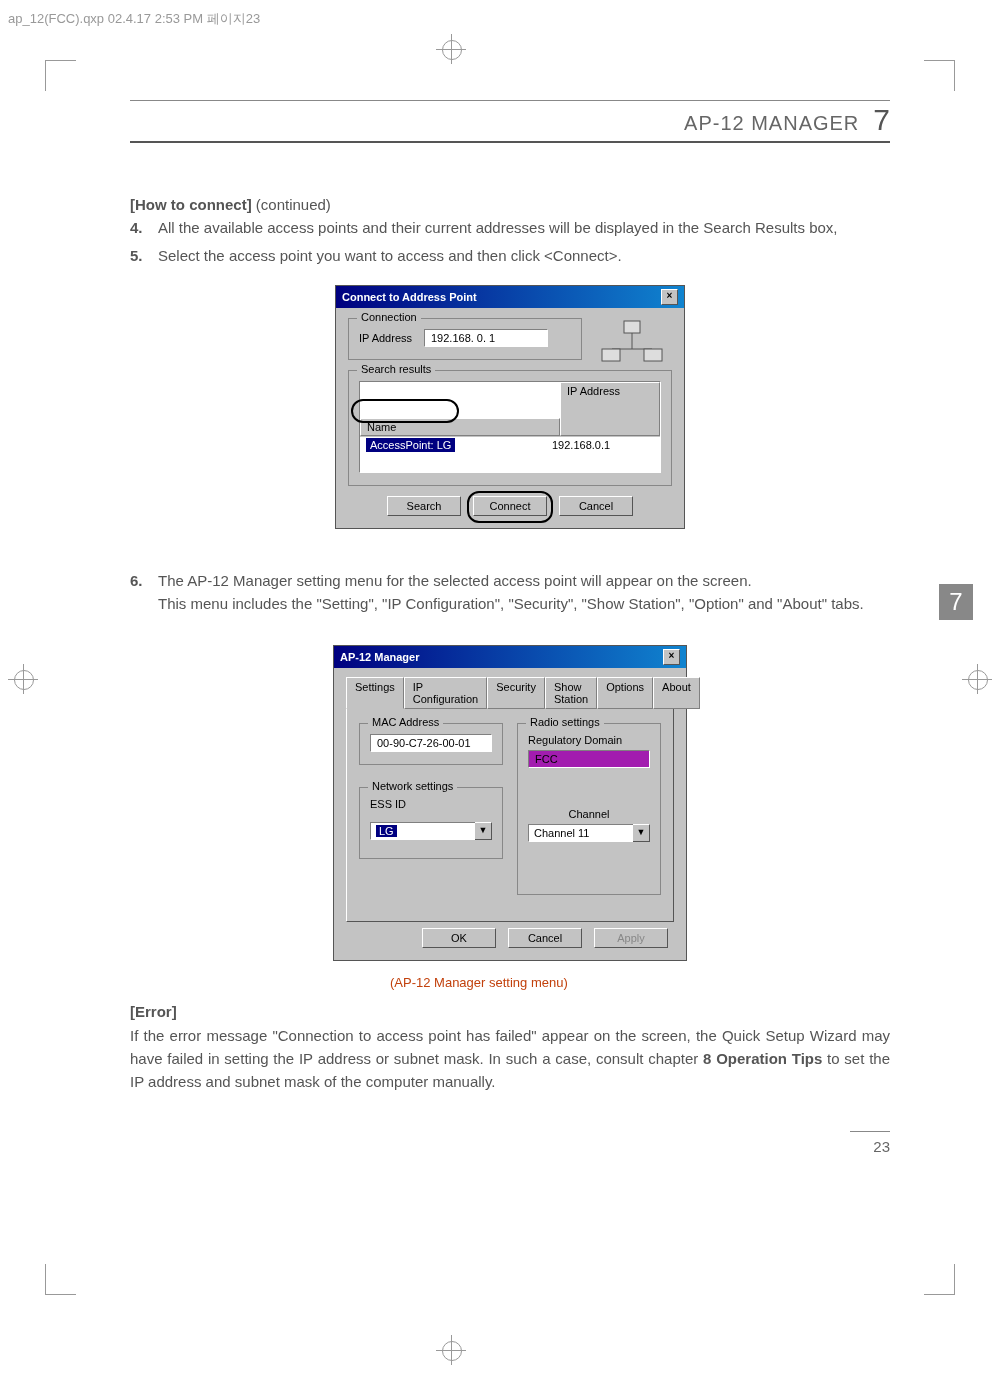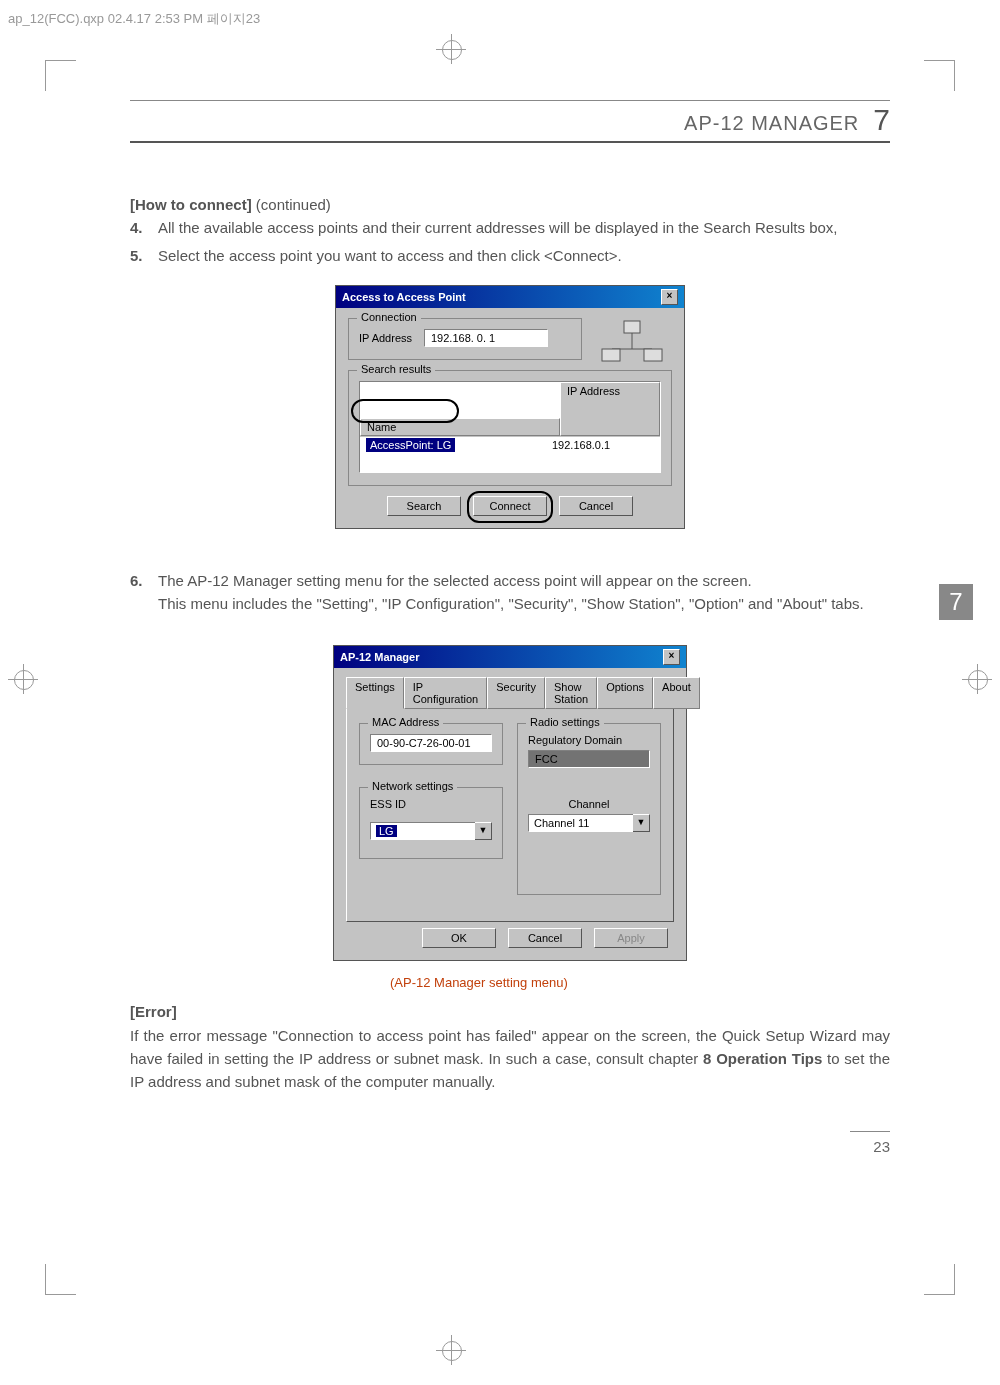--- a/index.html
+++ b/index.html
@@ -329,21 +329,21 @@
     </li>
     <li>
       <span class="num">5.</span>
       <span class="txt">Select the access point you want to access and then click &lt;Connect&gt;.</span>
     </li>
   </ol>
 
   <div class="screenshot-wrap">
     <div class="win95" style="width:348px;">
       <div class="titlebar">
-        <span>Access to Access Point</span>
+        <span>Connect to Address Point</span>
         <span class="closebox">×</span>
       </div>
       <div class="body">
         <div style="display:flex; gap:10px; align-items:center;">
           <div class="fieldset" style="flex:1;">
             <div class="legend">Connection</div>
             <div style="display:flex; align-items:center; gap:12px;">
               <span>IP Address</span>
               <div class="inset-field" style="width:110px;">192.168.    0.    1</div>
             </div>
@@ -424,21 +424,21 @@
               <div class="combo">
                 <div class="val"><span style="background:#000080;color:#fff;padding:0 3px;">LG</span></div>
                 <div class="arrow">▼</div>
               </div>
             </div>
           </div>
           <div style="flex:1;">
             <div class="fieldset" style="height:148px;">
               <div class="legend">Radio settings</div>
               <div style="margin-bottom:4px;">Regulatory Domain</div>
-              <div class="inset-field" style="background:#737373; margin-bottom:30px;">FCC</div>
+              <div class="inset-field" style="background:#a21caf; margin-bottom:40px;">FCC</div>
               <div style="margin-bottom:4px;text-align:center;">Channel</div>
               <div class="combo">
                 <div class="val">Channel 11</div>
                 <div class="arrow">▼</div>
               </div>
             </div>
           </div>
         </div>
         <div class="btn-row" style="justify-content:flex-end; padding-right:6px;">
           <div class="btn95">OK</div>

